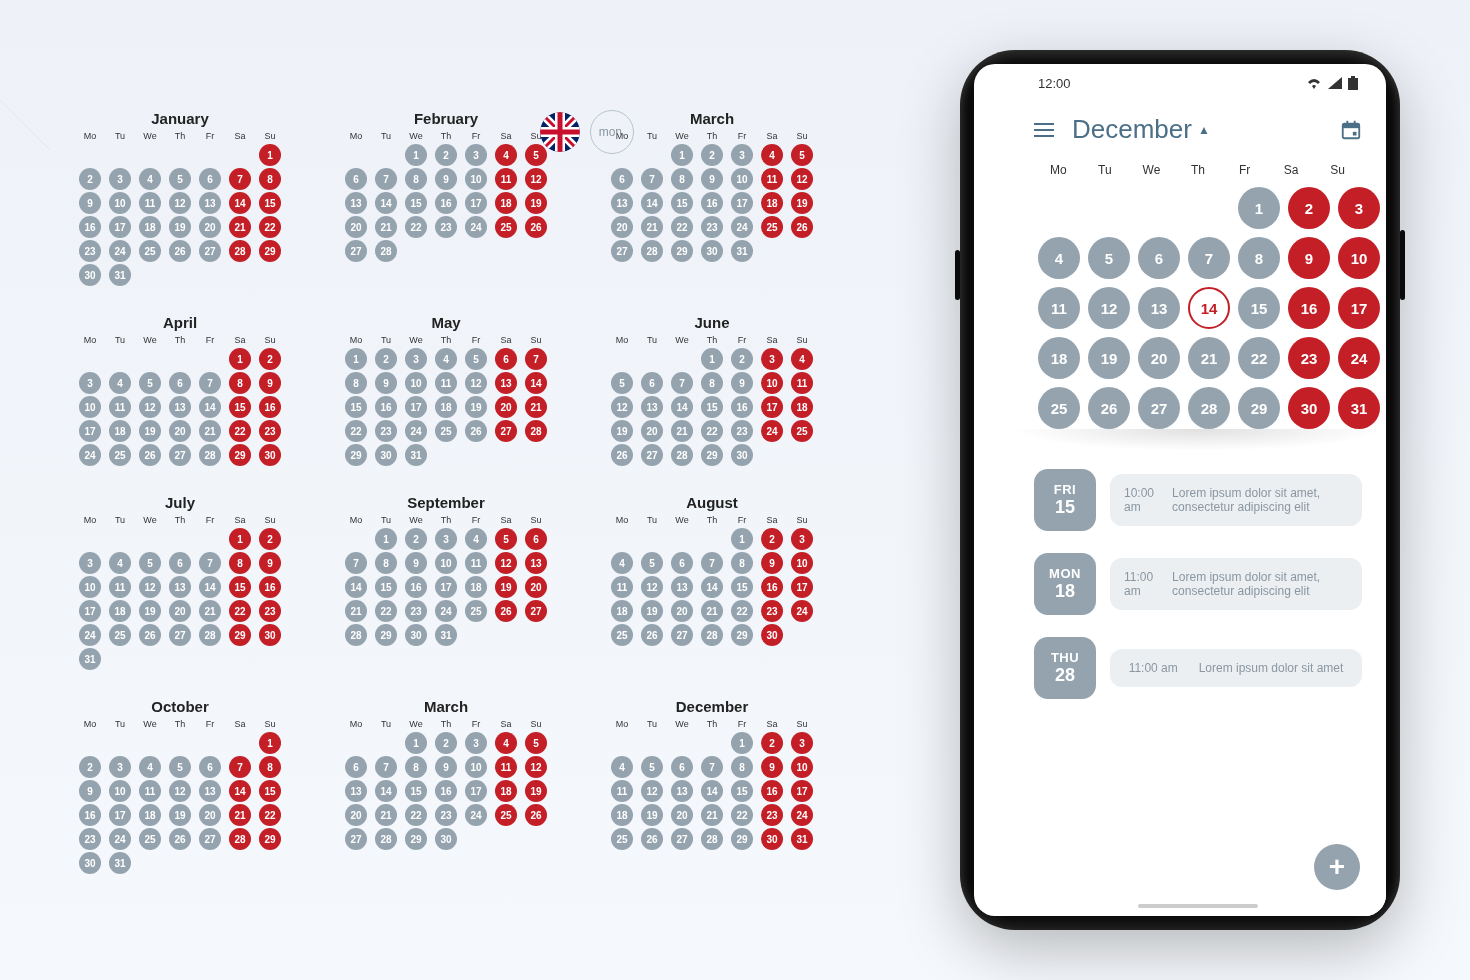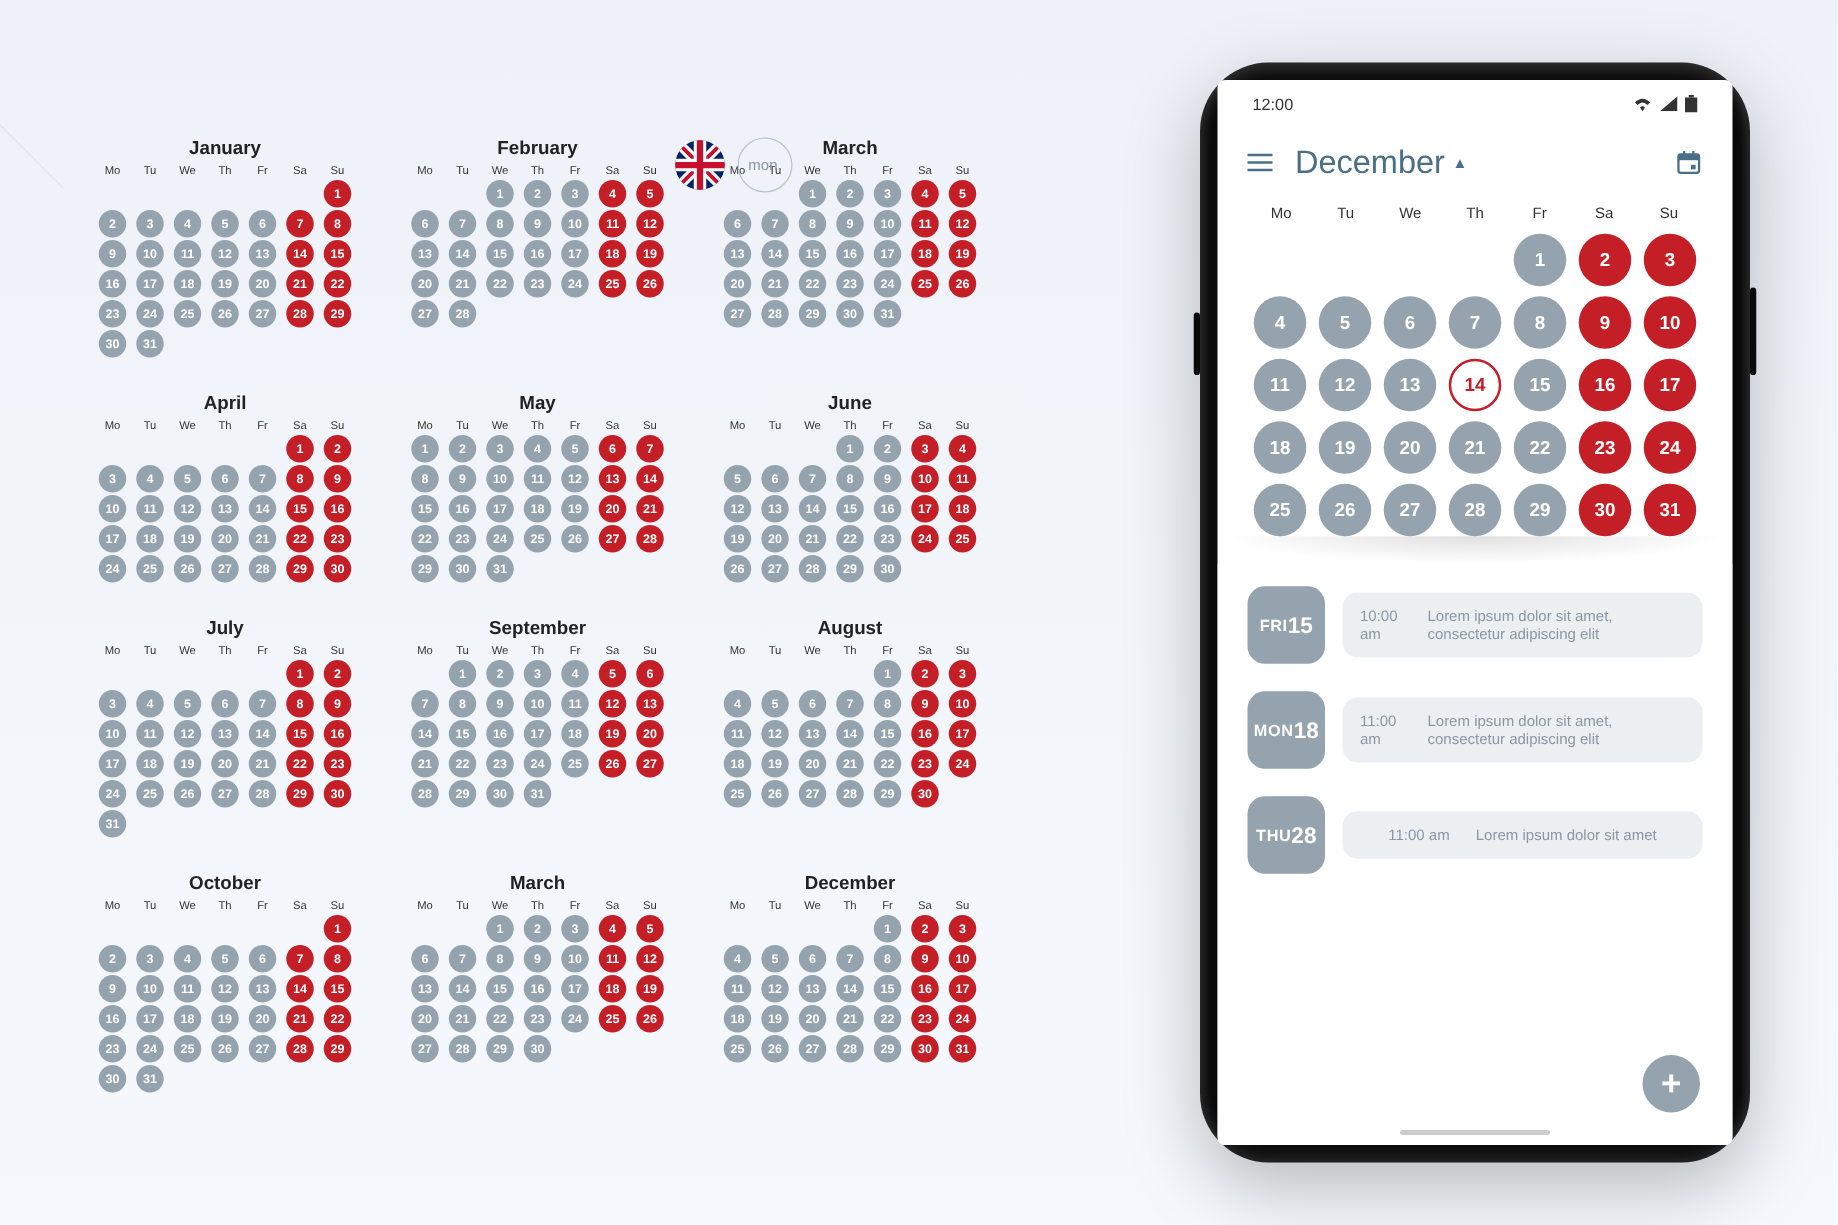--- a/index.html
+++ b/index.html
@@ -14,37 +14,37 @@
 .bg-lines line { stroke: #9aa; stroke-width: 1; }
 
 .container { position: relative; width: 100%; height: 100%; display: flex; }
 .left { flex: 1; padding: 50px 30px 30px 70px; }
 .year { font-size: 78px; font-weight: 900; color: #3d3d3d; letter-spacing: -2px; }
 
 .flag-row { position: absolute; top: 110px; left: 540px; display: flex; align-items: center; gap: 10px; }
 .uk-flag { width: 40px; height: 40px; border-radius: 50%; overflow: hidden; display: flex; align-items: center; justify-content: center; }
 .mon-badge { width: 44px; height: 44px; border-radius: 50%; border: 1px solid #b9c3cc; display: flex; align-items: center; justify-content: center; font-size: 12px; color: #8a97a2; }
 
-.months-grid { display: grid; grid-template-columns: repeat(3, 220px); gap: 28px 30px; margin-top: 60px; }
+.months-grid { display: grid; grid-template-columns: repeat(3, 220px); gap: 28px 46px; margin-top: 60px; }
 .month-block { display: flex; flex-direction: column; align-items: center; }
 .month-title { font-weight: 700; font-size: 15px; color: #222; margin-bottom: 4px; }
 .dow-row { display: grid; grid-template-columns: repeat(7, 28px); gap: 2px; margin-bottom: 3px; }
 .dow { font-size: 9px; color: #333; text-align: center; font-weight: 400; }
 .days-grid { display: grid; grid-template-columns: repeat(7, 28px); gap: 2px; }
 .day { width: 22px; height: 22px; border-radius: 50%; display: flex; align-items: center; justify-content: center; font-size: 10px; font-weight: 700; color: #fff; justify-self: center; }
 .day.gray { background: #94a3ae; }
 .day.red { background: #c41e26; }
 .day.empty { background: transparent; }
 
 
 .phone-wrap { position: absolute; right: 70px; top: 50px; width: 440px; height: 880px; }
 .phone-body { width: 100%; height: 100%; background: #0a0a0a; border-radius: 55px; box-shadow: 0 20px 60px rgba(0,0,0,.25), inset 0 -6px 12px rgba(255,255,255,.1), inset 0 6px 12px rgba(255,255,255,.15); padding: 14px; position: relative; }
 .phone-body::before { content:""; position:absolute; right:-5px; top:180px; width:5px; height:70px; background:#0a0a0a; border-radius:3px; }
 .phone-body::after { content:""; position:absolute; left:-5px; top:200px; width:5px; height:50px; background:#0a0a0a; border-radius:3px; }
-.screen { width: 100%; height: 100%; background: #fff; border-radius: 6px; overflow: hidden; display: flex; flex-direction: column; position: relative; }
+.screen { width: 100%; height: 100%; background: #fff; border-radius: 21px; overflow: hidden; display: flex; flex-direction: column; position: relative; padding-left: 36px; }
 .statusbar { height: 38px; display: flex; align-items: center; justify-content: space-between; padding: 0 28px; color: #333; font-size: 13px; }
 .status-icons { display: flex; gap: 6px; align-items: center; }
 .app-header { display: flex; align-items: center; padding: 12px 24px 18px; gap: 18px; }
 .hamburger { display: flex; flex-direction: column; gap: 4px; }
 .hamburger span { width: 20px; height: 2px; background: #4a6f87; }
 .month-label { color: #4a6f87; font-size: 26px; font-weight: 400; flex: 1; display:flex; align-items:center; gap:6px;}
 .month-label .tri { font-size: 12px; }
 .cal-icon { width: 22px; height: 22px; }
 
 .phone-cal { padding: 0 28px; }
@@ -53,21 +53,21 @@
 .p-days { display: grid; grid-template-columns: repeat(7, 1fr); gap: 8px; }
 .p-day { width: 42px; height: 42px; border-radius: 50%; display: flex; align-items: center; justify-content: center; font-size: 15px; font-weight: 700; color: #fff; justify-self: center; }
 .p-day.gray { background: #94a3ae; }
 .p-day.red { background: #c41e26; }
 .p-day.today { background: #fff; color: #c41e26; border: 2px solid #c41e26; }
 .p-day.empty { background: transparent; }
 
 .shadow-strip { height: 22px; background: radial-gradient(ellipse at 50% 0%, rgba(0,0,0,.12), transparent 70%);}
 .events { flex: 1; background: #fff; padding: 18px 24px 10px; overflow: hidden; position: relative; }
 .event-row { display: flex; align-items: center; gap: 14px; margin-bottom: 22px; }
-.event-date { width: 62px; height: 62px; border-radius: 14px; background: #94a3ae; color: #fff; display: flex; flex-direction: row; align-items: center; justify-content: center; font-weight: 700; }
+.event-date { width: 62px; height: 62px; border-radius: 14px; background: #94a3ae; color: #fff; display: flex; flex-direction: column; align-items: center; justify-content: center; font-weight: 700; }
 .event-date .dw { font-size: 13px; letter-spacing: .5px; }
 .event-date .dn { font-size: 18px; }
 .event-body { flex: 1; background: #eceff2; border-radius: 12px; padding: 12px 14px; display: flex; gap: 14px; align-items: center; color: #8a97a2; font-size: 12px; justify-content: center; }
 .event-time { width: 56px; }
 .add-btn { position: absolute; bottom: 26px; right: 26px; width: 46px; height: 46px; border-radius: 50%; background: #94a3ae; color: #fff; display: flex; align-items: center; justify-content: center; font-size: 28px; font-weight: 700; }
 .home-ind { position:absolute; bottom:8px; left:50%; transform:translateX(-50%); width:120px; height:4px; background:#ccc; border-radius:2px;}
 </style>
 </head>
 <body>
 

